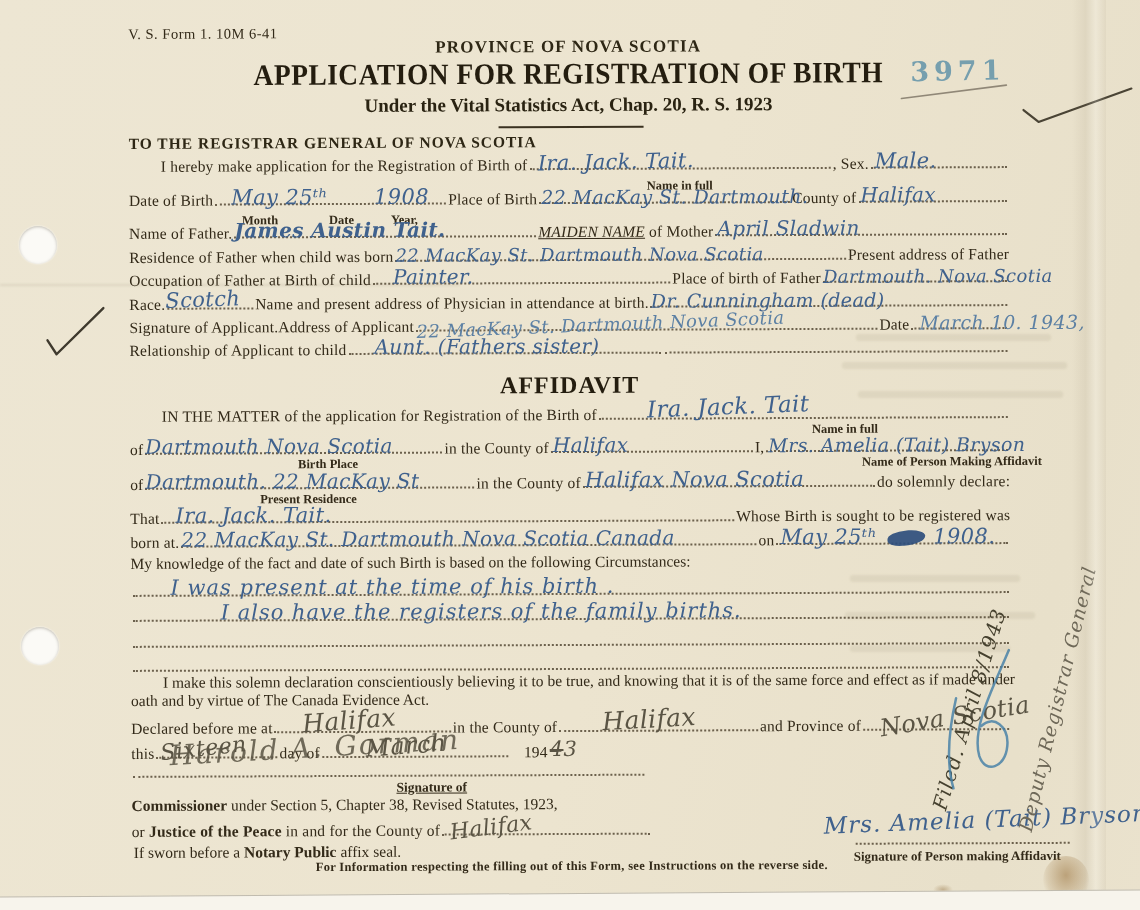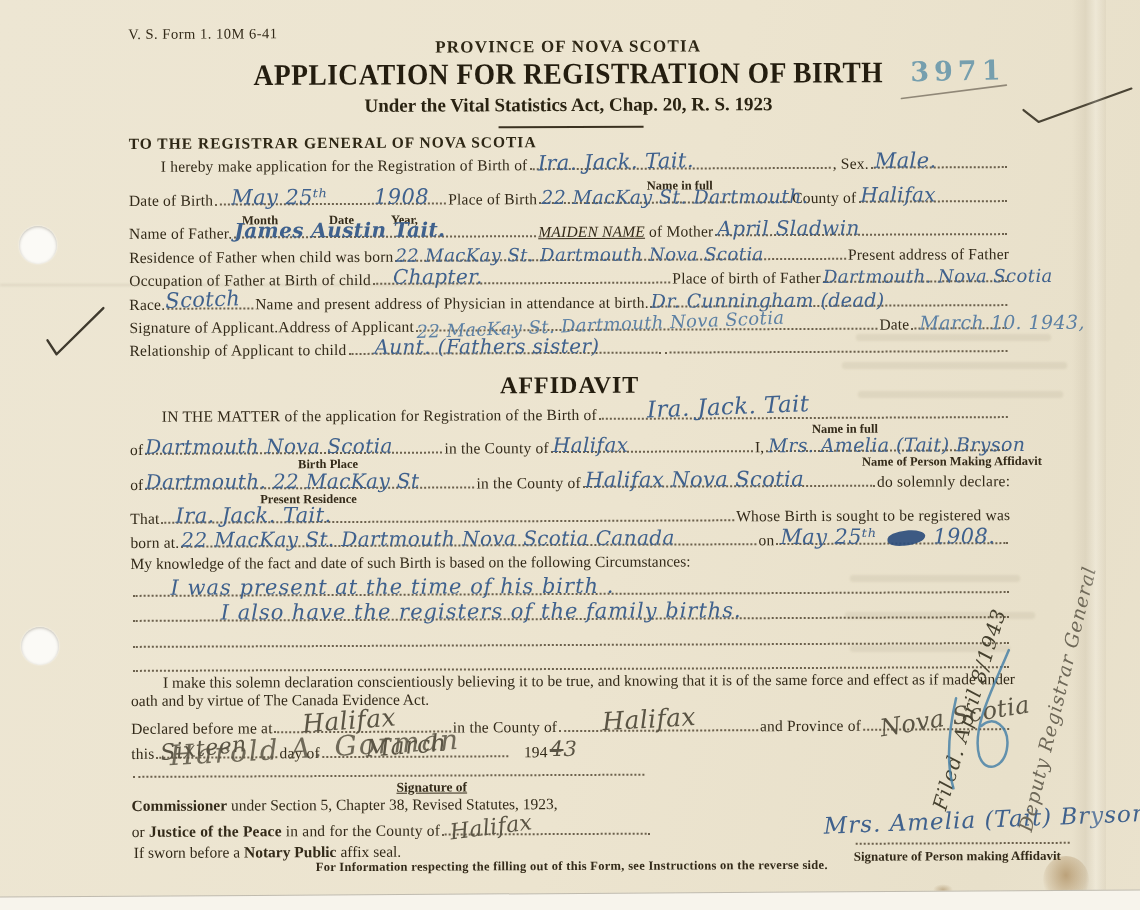--- a/index.html
+++ b/index.html
@@ -105,21 +105,21 @@
       <span class="pl">Residence of Father when child was born</span>
       <span class="vc" style="flex:1.35;">
           <i class="hw" style="left:2px;font-size:18px;">22 MacKay St. Dartmouth Nova Scotia</i>
         </span>
       <span class="pl">Present address of Father</span>
     </div>
 
     <div class="row" style="left:130px;top:264px;width:880px;">
       <span class="pl">Occupation of Father at Birth of child</span>
       <span class="vc" style="flex:1.6;">
-          <i class="hw" style="left:22px;font-size:20px;">Chapter.</i>
+          <i class="hw" style="left:22px;font-size:20px;">Painter.</i>
         </span>
       <span class="pl">Place of birth of Father</span>
       <span class="vc">
           <i class="hw" style="left:2px;font-size:18px;">Dartmouth. Nova Scotia</i>
         </span>
     </div>
 
     <div class="row" style="left:130px;top:288px;width:880px;">
       <span class="pl">Race.</span>
       <span class="vc" style="flex:0 0 90px;">

